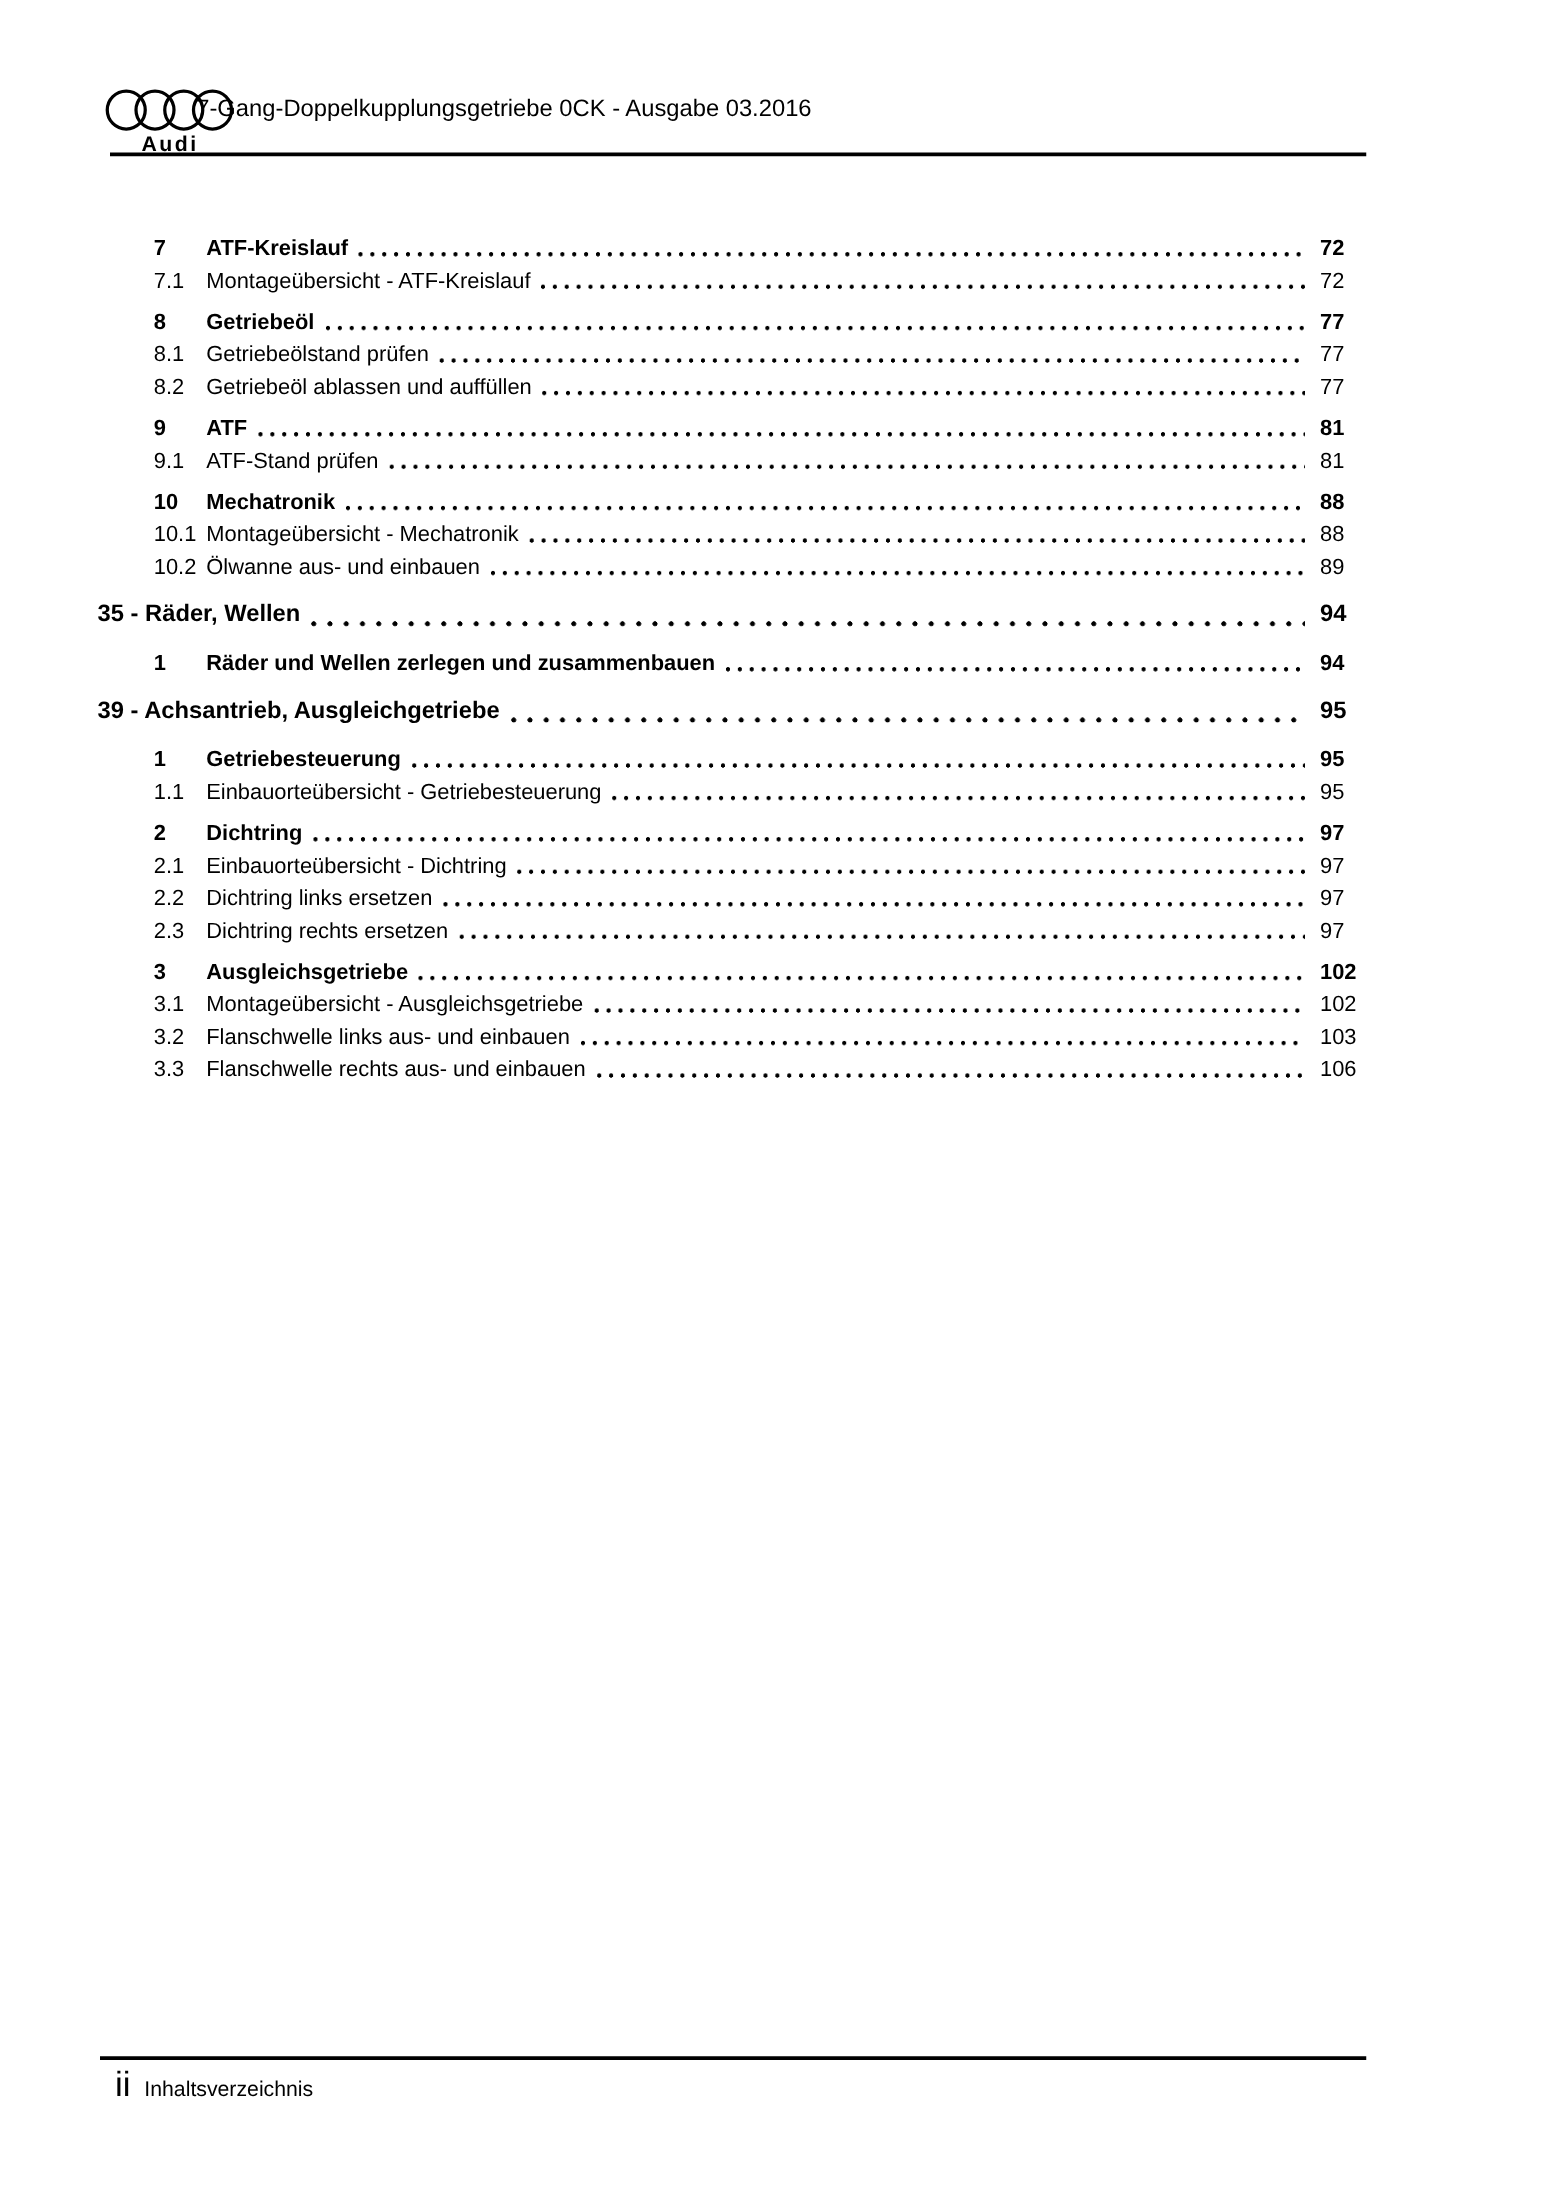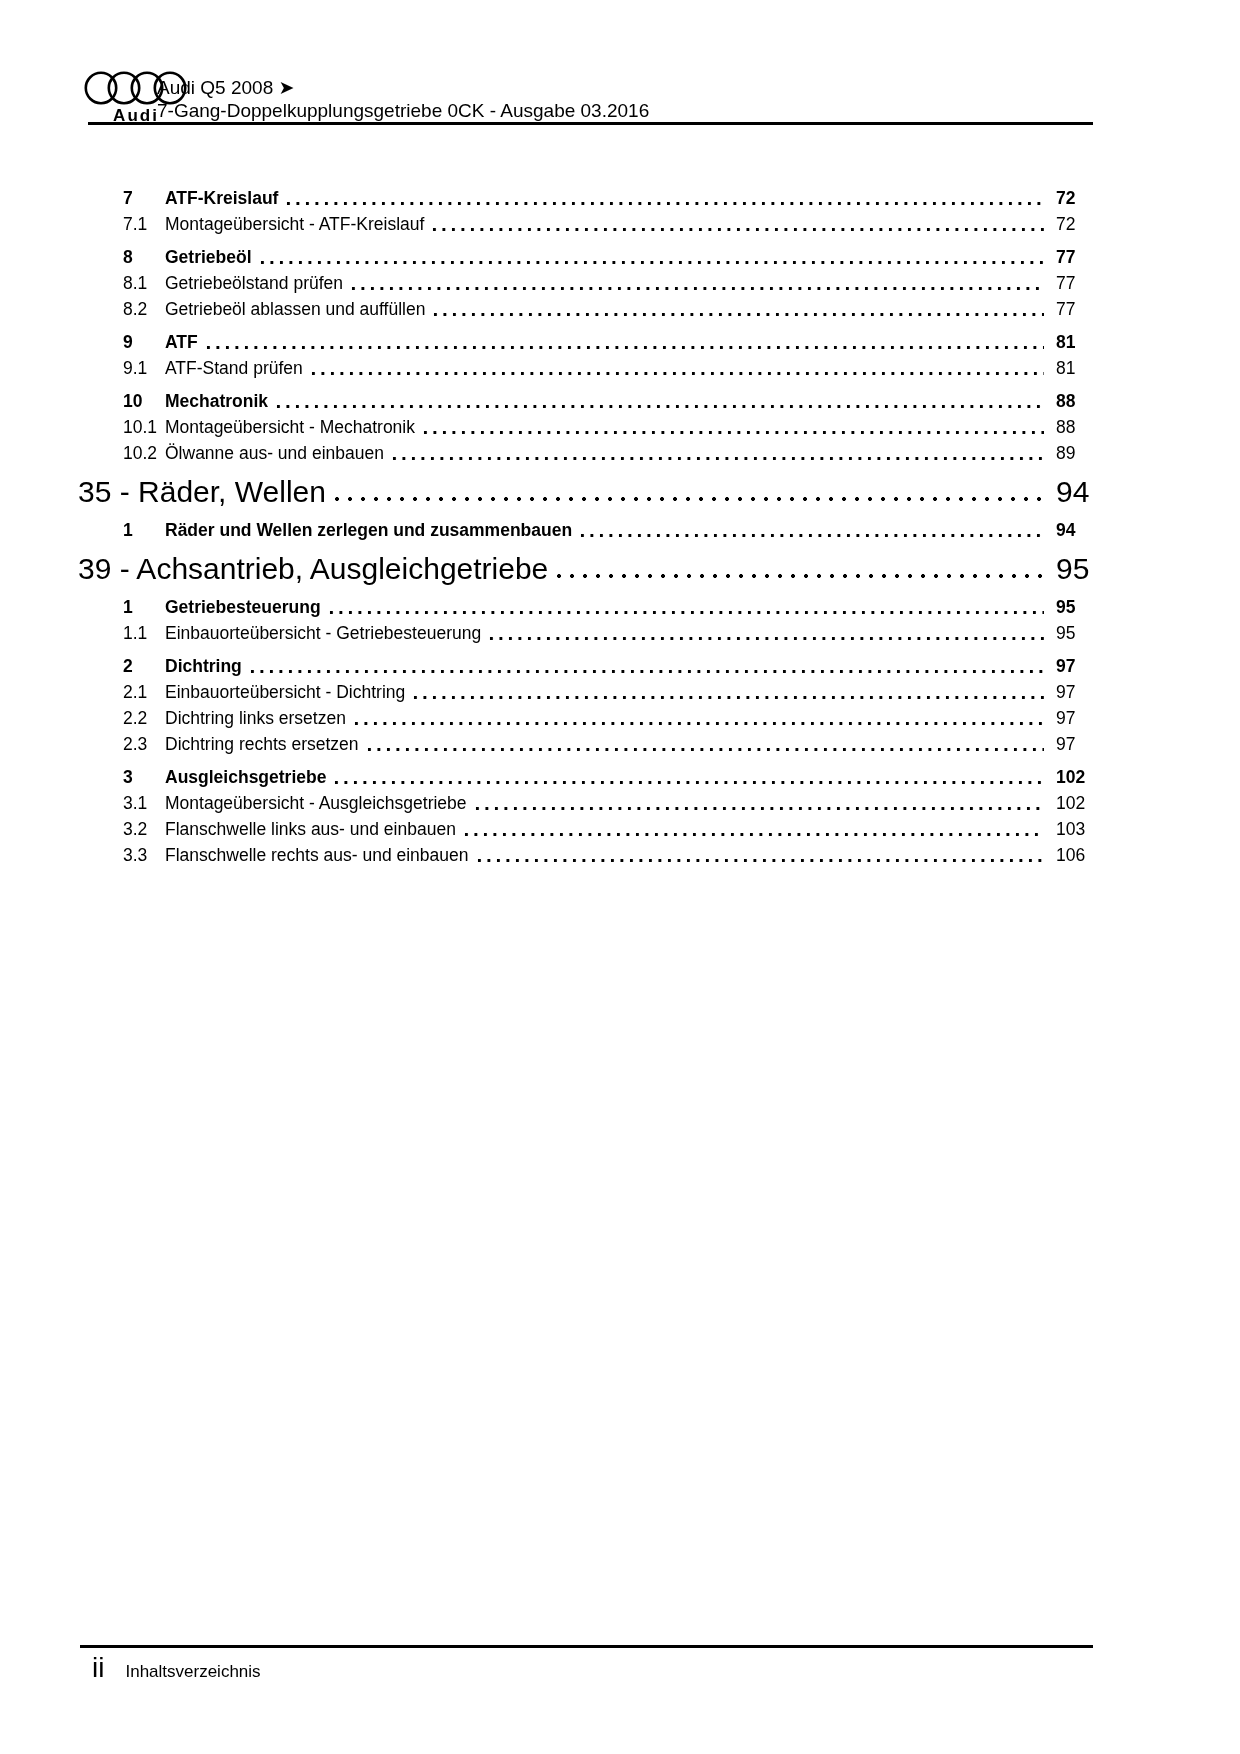--- a/index.html
+++ b/index.html
@@ -60,25 +60,25 @@
     height: 26px;
     line-height: 26px;
     font-size: 17.5px;
     white-space: nowrap;
   }
   .row .num  { flex: 0 0 42px; }
   .row .title{ flex: 0 0 auto; }
   .row.section, .row.sub { padding-left: 45px; }
   .row.section { font-weight: bold; margin-top: 7px; }
   .row.chapter {
-    font-size: 30px;
+    font-size: 19px;
     height: 36px;
     line-height: 36px;
     margin-top: 8px;
-    font-weight: normal;
+    font-weight: bold;
   }
 
   .leader {
     flex: 1 1 auto;
     align-self: stretch;
     margin: 0 8px;
     background-image: radial-gradient(circle at 2.4px 2.4px, #000 1.5px, transparent 1.9px);
     background-size: 9.5px 5px;
     background-repeat: repeat-x;
     background-position: left bottom 5px;
@@ -103,21 +103,21 @@
     width: 1013px;
     height: 3px;
     background: #000;
   }
   .footer {
     position: absolute;
     left: 92px;
     top: 1652px;
     display: flex;
     align-items: baseline;
-    gap: 21px;
+    gap: 11px;
   }
   .footer .roman { font-size: 28px; line-height: 31px; }
   .footer .flabel { font-size: 17px; }
 </style>
 </head>
 <body>
 
 <div class="page">
 
   <div class="logo-block">
@@ -126,21 +126,20 @@
         <circle cx="17" cy="18" r="15.2"></circle>
         <circle cx="40" cy="18" r="15.2"></circle>
         <circle cx="63" cy="18" r="15.2"></circle>
         <circle cx="86" cy="18" r="15.2"></circle>
       </g>
     </svg>
     <span class="wordmark">Audi</span>
   </div>
 
   <div class="header-text">
-    <div>Audi Q5 2008 ➤</div>
     <div>7-Gang-Doppelkupplungsgetriebe 0CK - Ausgabe 03.2016</div>
   </div>
 
   <div class="header-rule"></div>
 
   <div class="toc">
 
   <div class="row section">
         <span class="num">7</span>
         <span class="title">ATF-Kreislauf</span>

